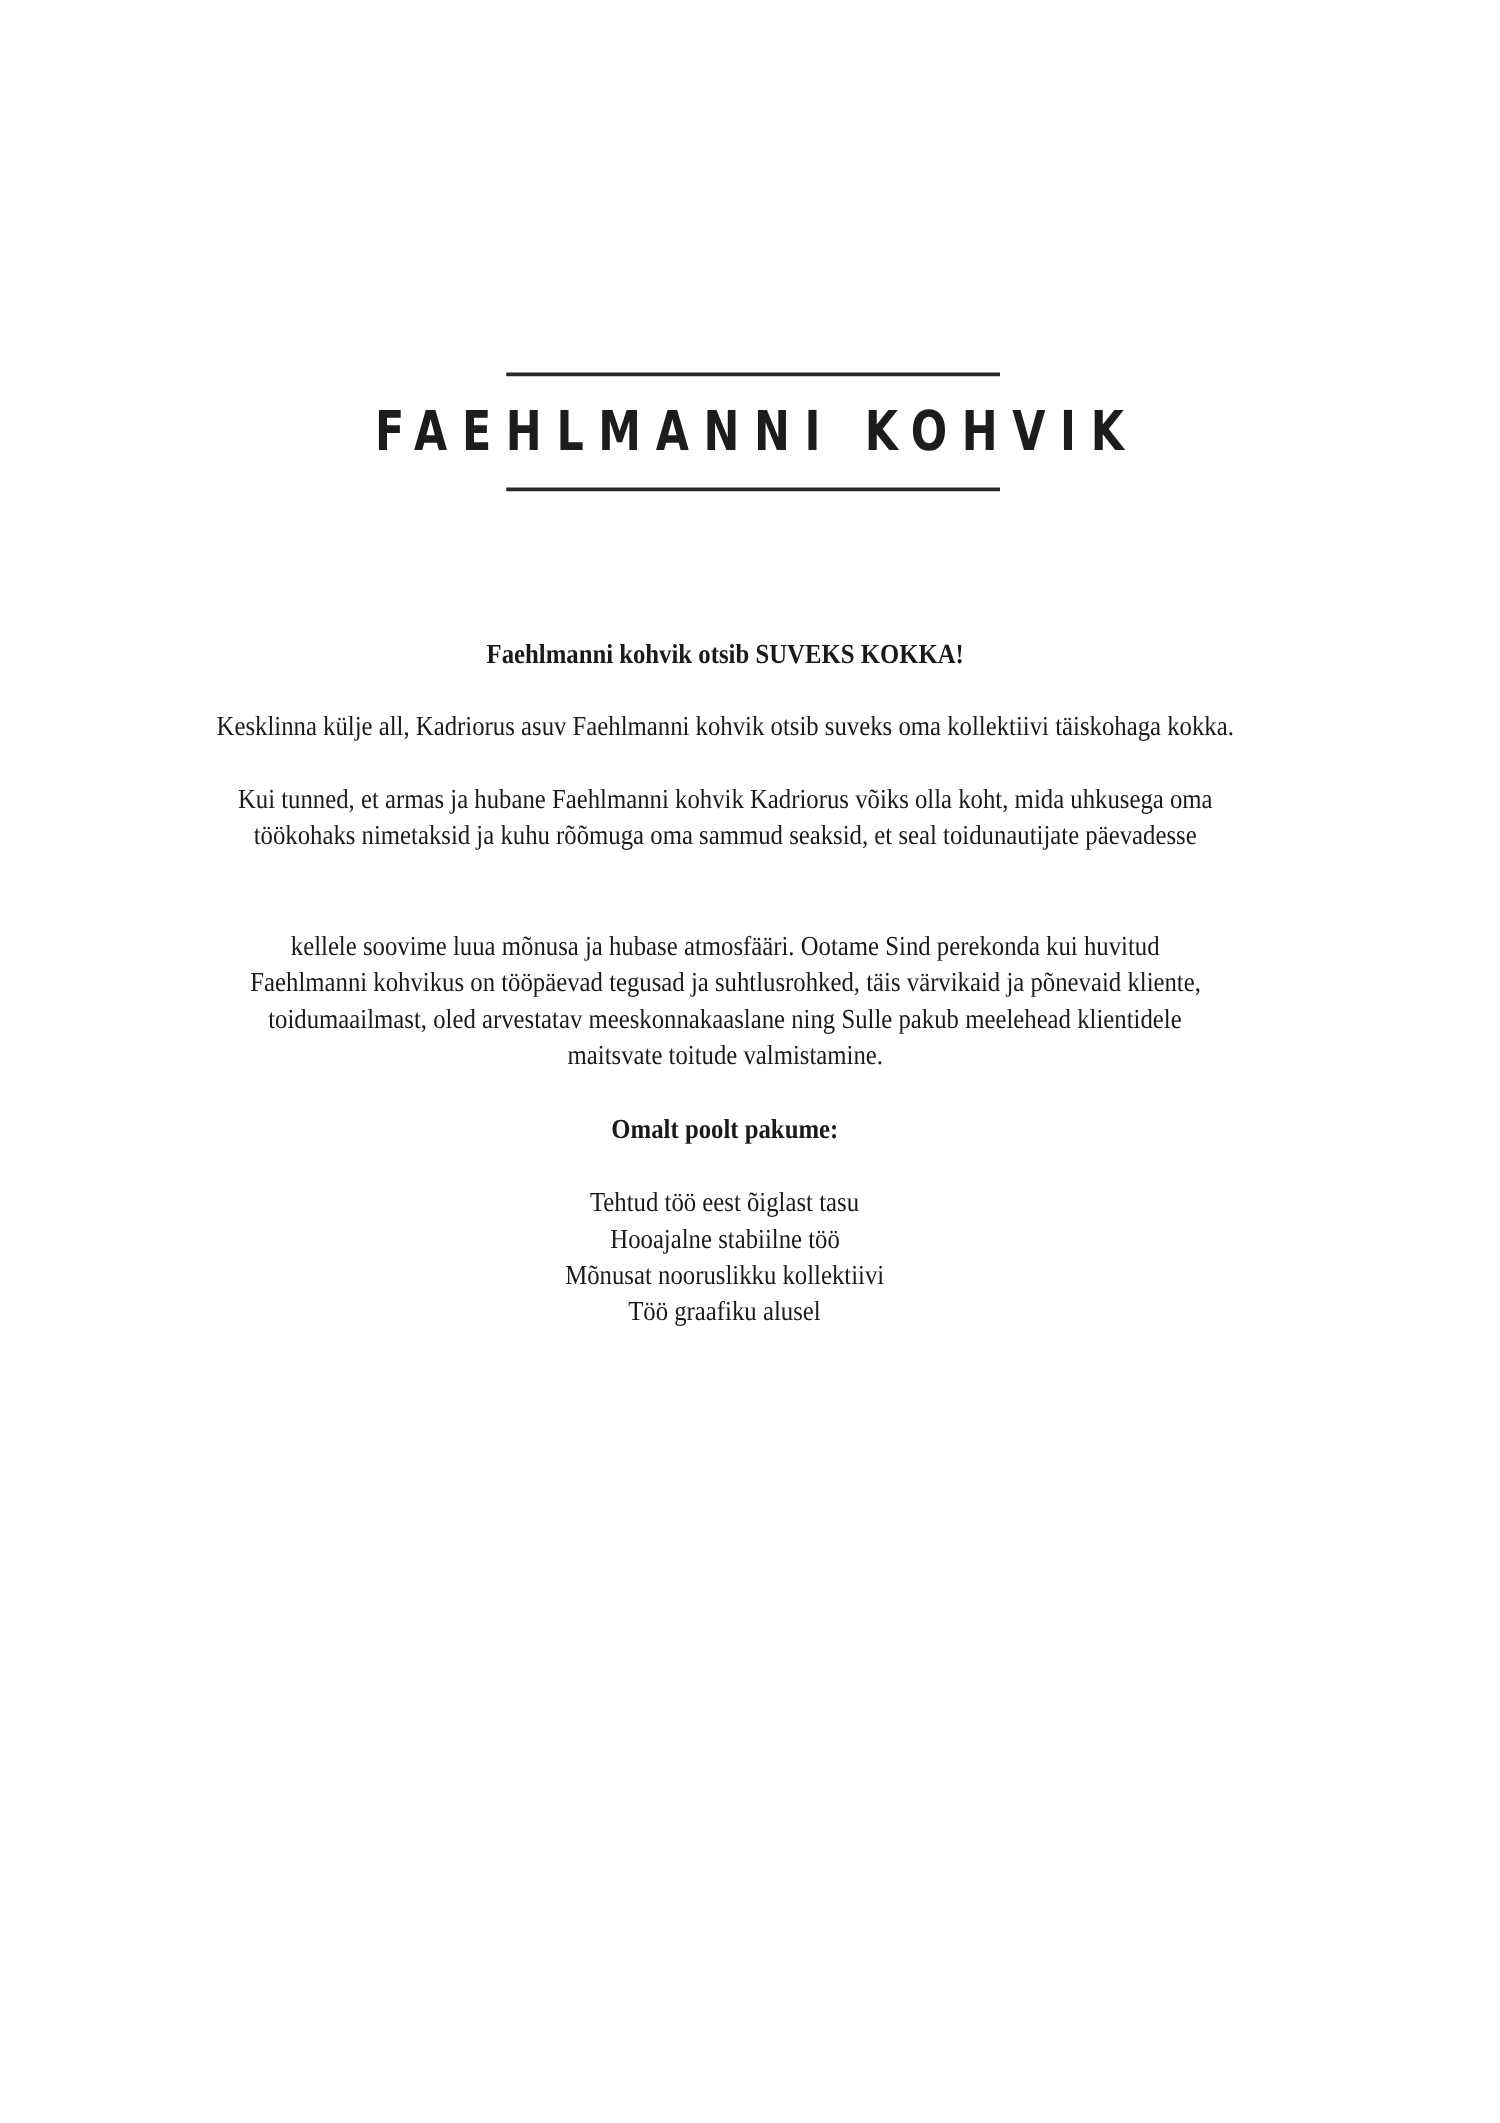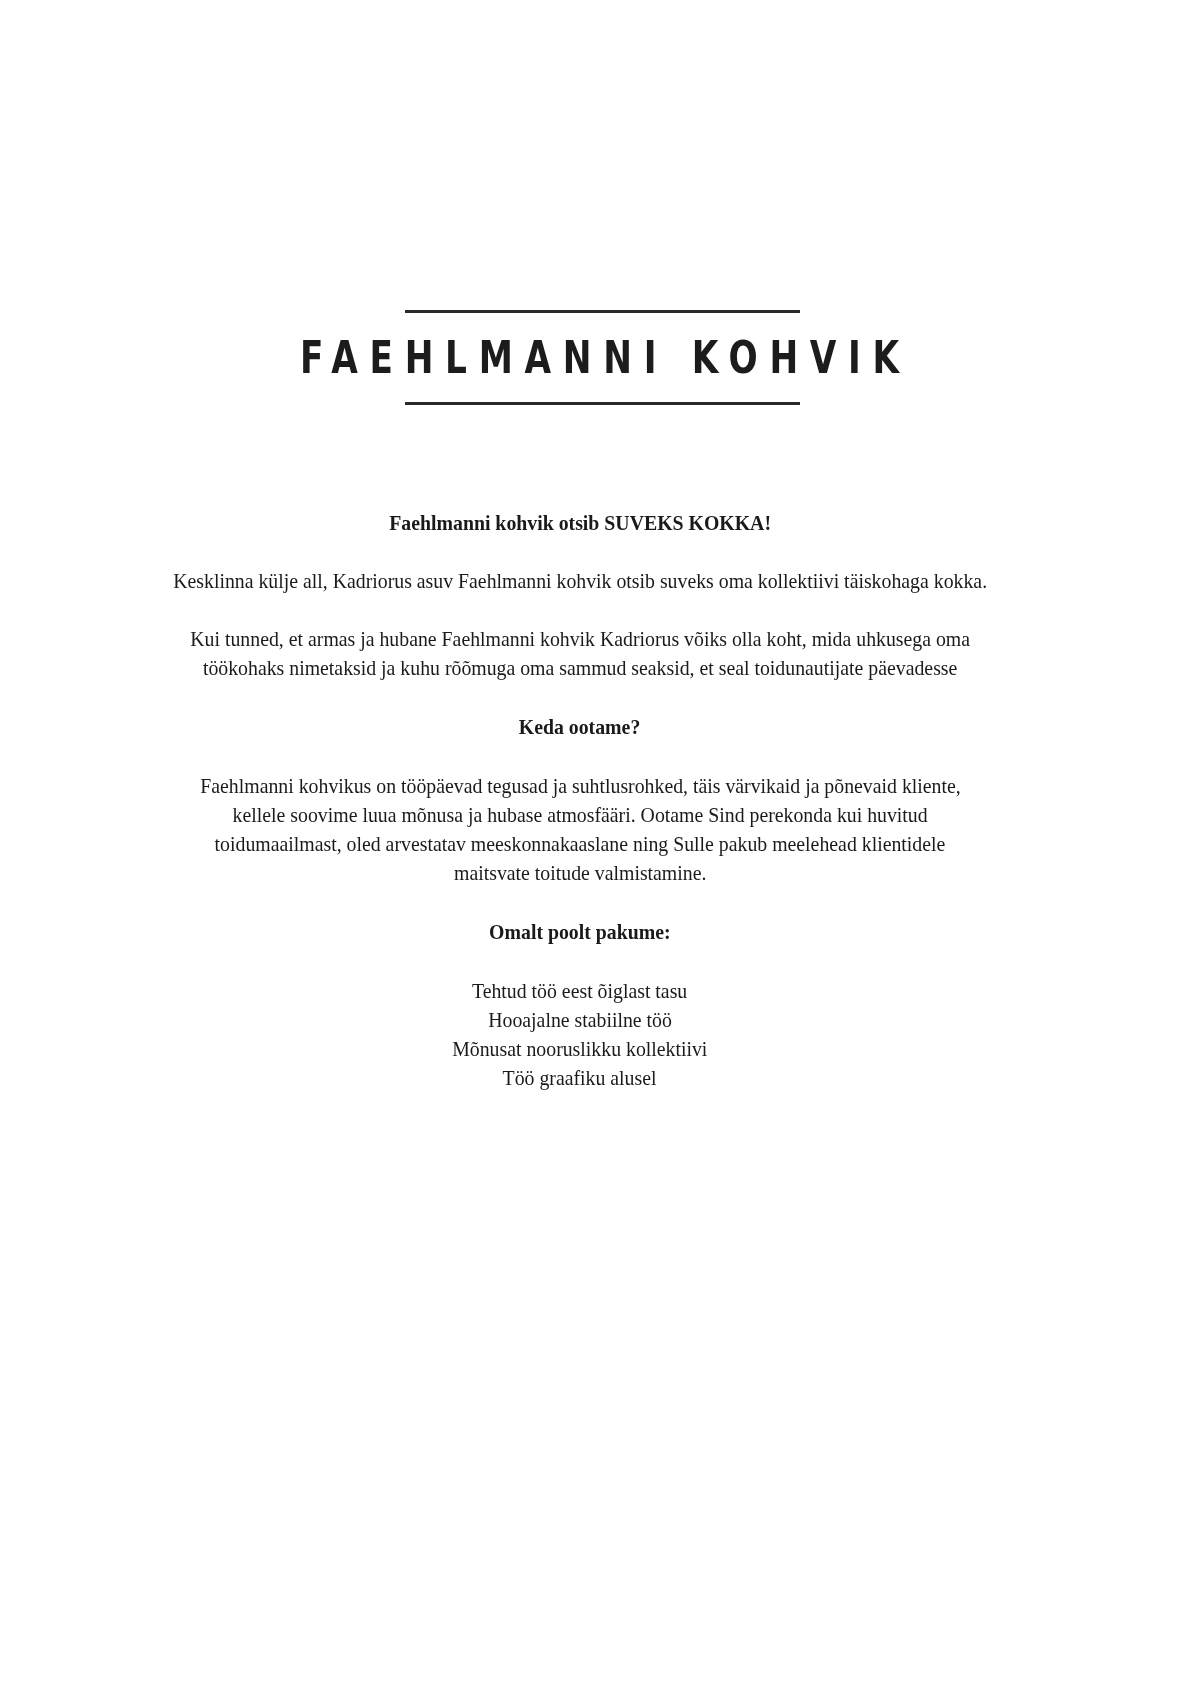--- a/index.html
+++ b/index.html
@@ -10,21 +10,21 @@
     body {
       width: 1200px;
       height: 1698px;
       position: relative;
       overflow: hidden;
       color: #1a1a1a;
     }
     .logo {
       position: absolute;
       left: 0;
-      top: 310px;
+      top: 298px;
       width: 1200px;
       height: 100px;
     }
     .logo-rule {
       position: absolute;
       left: 405px;
       width: 395px;
       height: 3px;
       background: #2a2a2a;
     }
@@ -85,25 +85,24 @@
 <div class="content">
   <p class="heading"><span class="narrow">Faehlmanni kohvik otsib SUVEKS KOKKA!</span></p>
   <div class="gap-1"></div>
   <p><span class="narrow">Kesklinna külje all, Kadriorus asuv Faehlmanni kohvik otsib suveks oma kollektiivi täiskohaga kokka.</span></p>
   <div class="gap-1"></div>
   <div>
     <p><span class="narrow">Kui tunned, et armas ja hubane Faehlmanni kohvik Kadriorus võiks olla koht, mida uhkusega oma</span></p>
     <p><span class="narrow">töökohaks nimetaksid ja kuhu rõõmuga oma sammud seaksid, et seal toidunautijate päevadesse</span></p>
   </div>
   <div class="gap-2"></div>
-  <p class="heading"><span class="narrow">Keda ootame?</span></p>
   <div class="gap-2"></div>
   <div>
+    <p><span class="narrow">kellele soovime luua mõnusa ja hubase atmosfääri. Ootame Sind perekonda kui huvitud</span></p>
     <p><span class="narrow">Faehlmanni kohvikus on tööpäevad tegusad ja suhtlusrohked, täis värvikaid ja põnevaid kliente,</span></p>
-    <p><span class="narrow">kellele soovime luua mõnusa ja hubase atmosfääri. Ootame Sind perekonda kui huvitud</span></p>
     <p><span class="narrow">toidumaailmast, oled arvestatav meeskonnakaaslane ning Sulle pakub meelehead klientidele</span></p>
     <p><span class="narrow">maitsvate toitude valmistamine.</span></p>
   </div>
   <div class="gap-2"></div>
   <p class="heading"><span class="narrow">Omalt poolt pakume:</span></p>
   <div class="gap-2"></div>
   <div>
     <p><span class="narrow">Tehtud töö eest õiglast tasu</span></p>
     <p><span class="narrow">Hooajalne stabiilne töö</span></p>
     <p><span class="narrow">Mõnusat nooruslikku kollektiivi</span></p>

